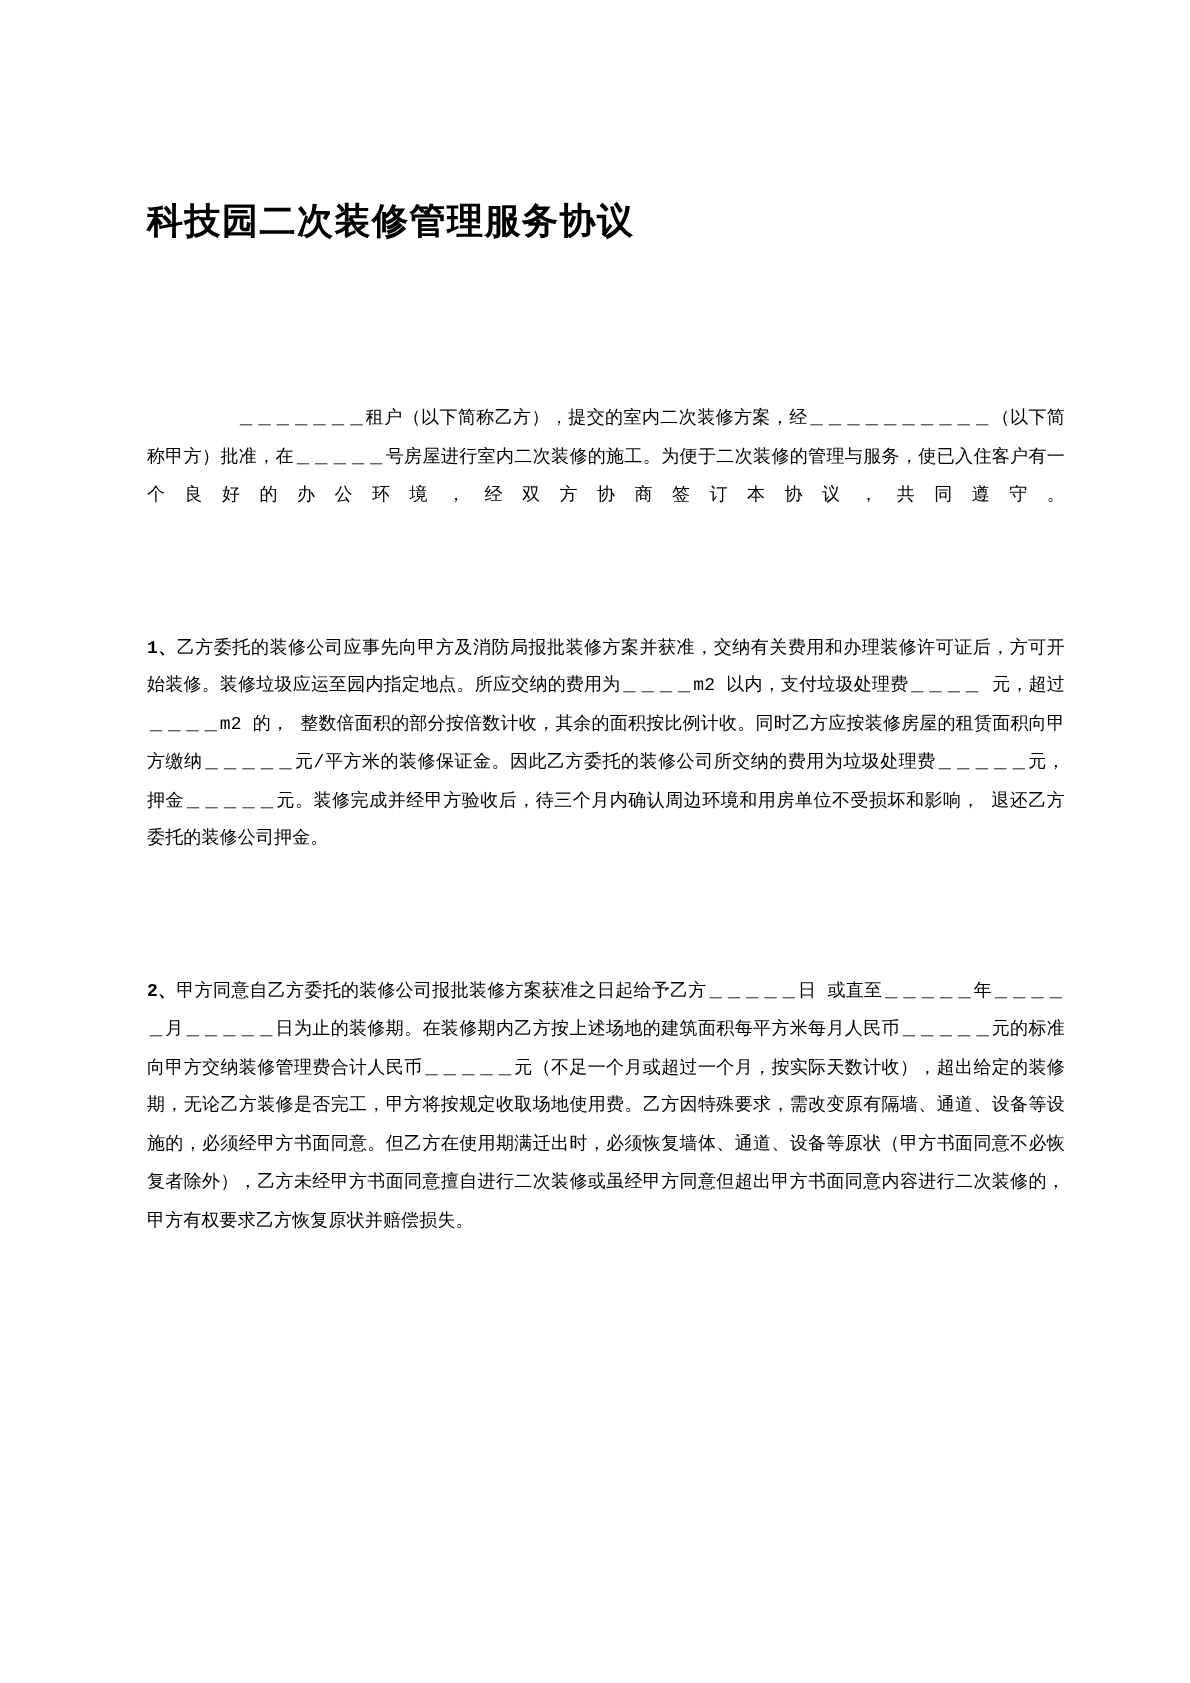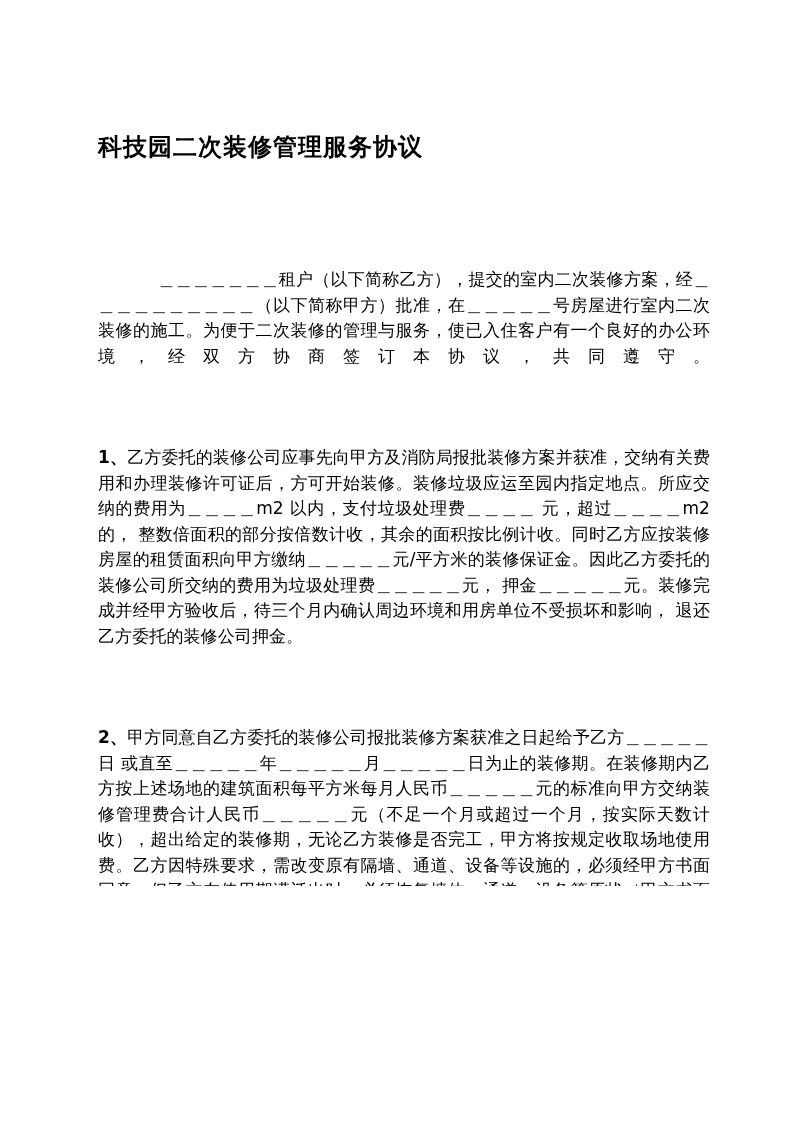--- a/index.html
+++ b/index.html
@@ -33,25 +33,26 @@
     font-weight: bold;
     letter-spacing: 1px;
     line-height: 1.35;
     text-align: left;
   }
   .spacer-after-title {
     height: 104px;
   }
   p.para {
     margin: 0;
-    font-size: 17px;
+    font-size: 12px;
     line-height: 25.5px;
     text-align: justify;
     text-justify: inter-ideograph;
     letter-spacing: 0.1px;
+    font-family: Liberation Mono, monospace;
   }
   p.para.indent {
     text-indent: 60px;
   }
   .gap-lg { height: 76px; }
   .b { font-weight: bold; }
   .justify-last {
     text-align-last: justify;
   }
   .page-number {

